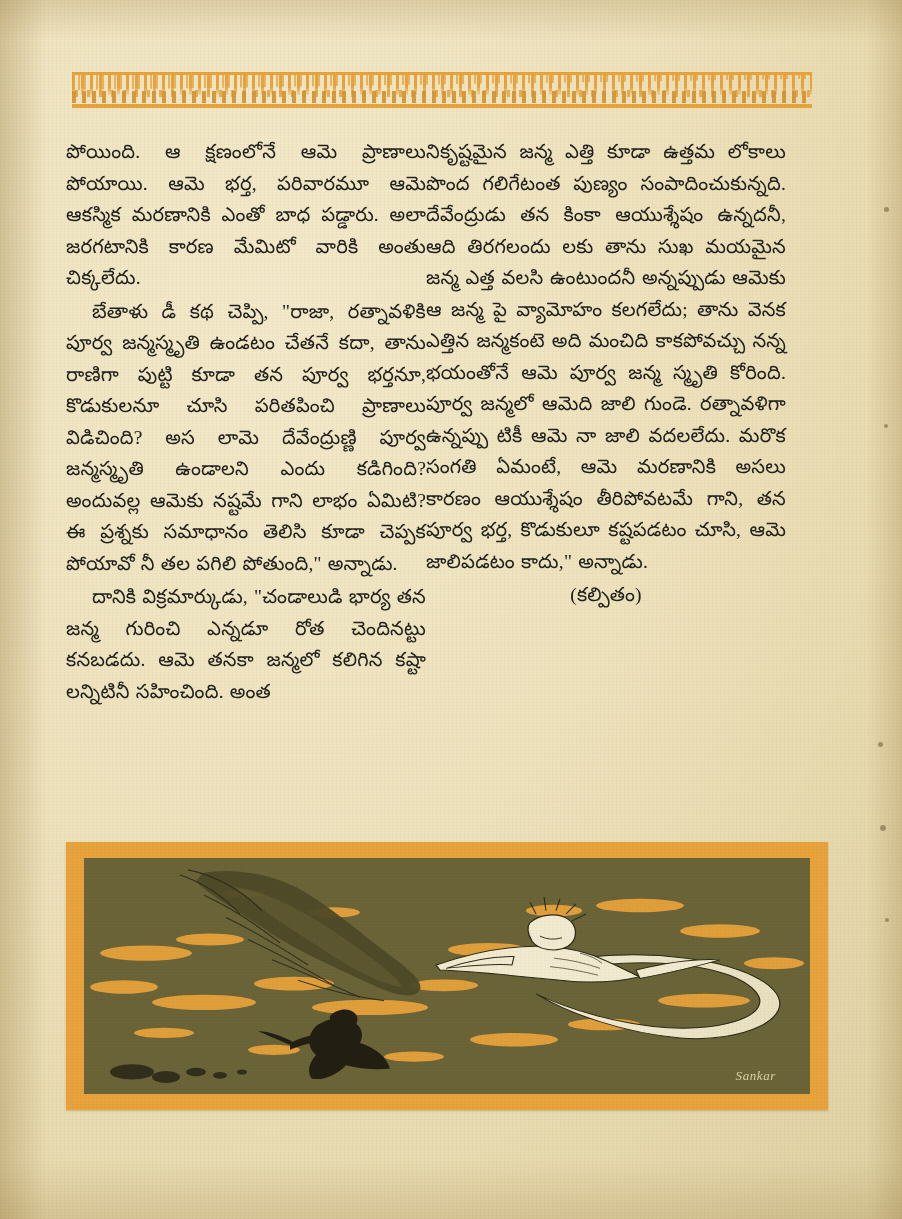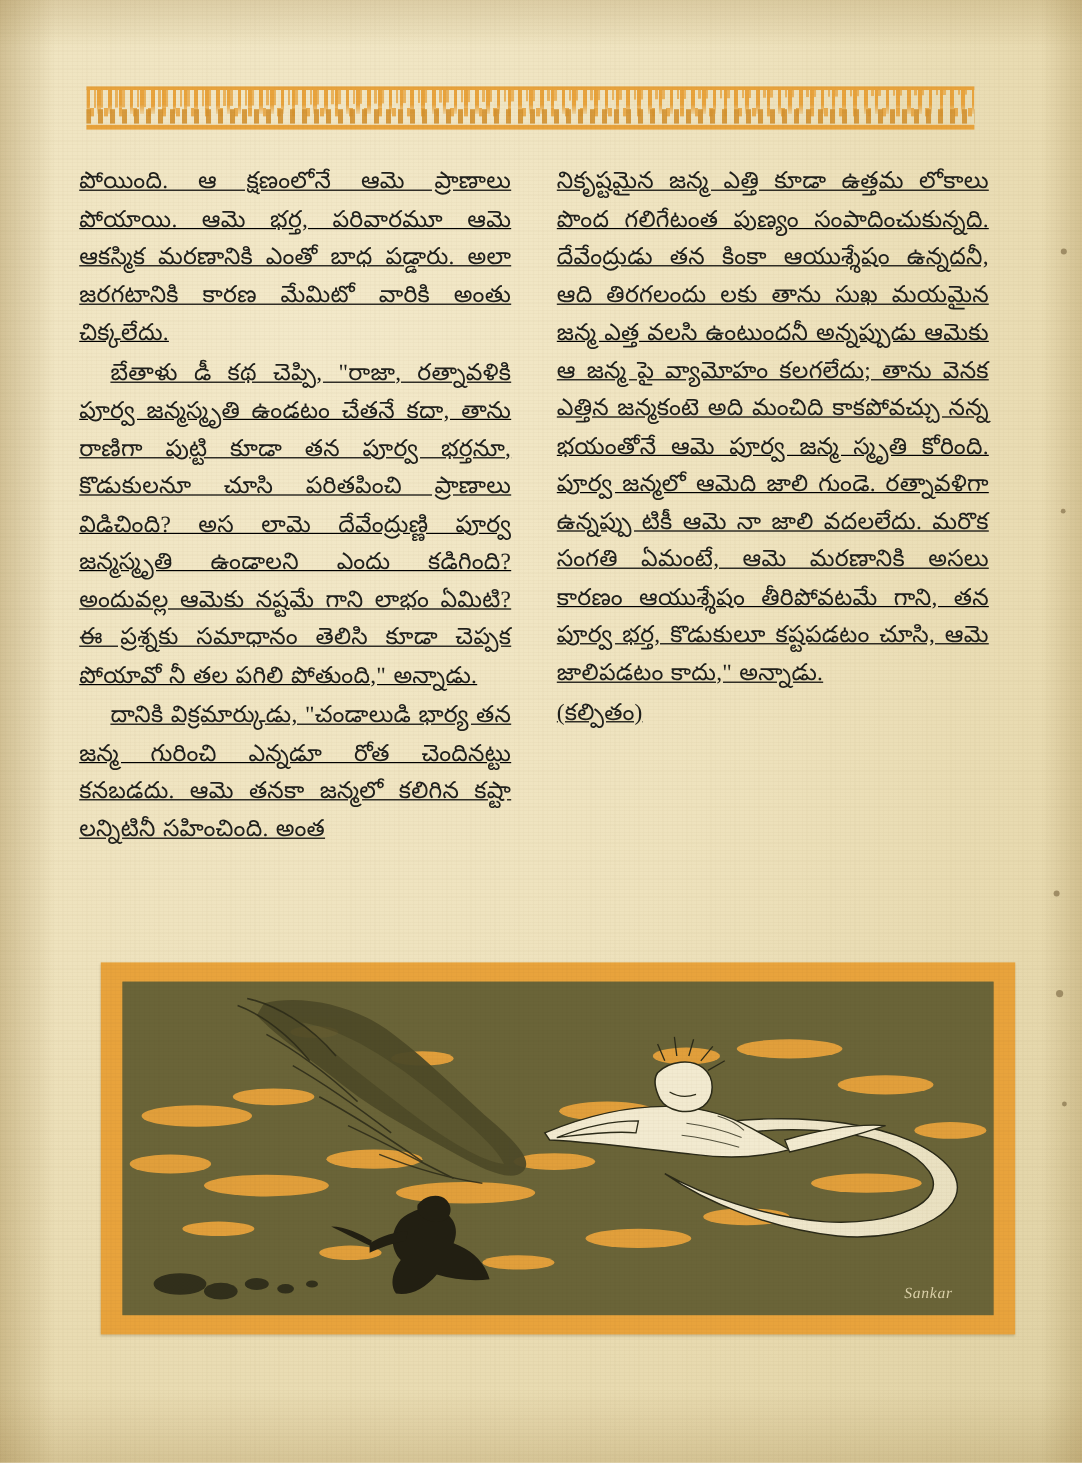--- a/index.html
+++ b/index.html
@@ -113,51 +113,48 @@
     opacity: 0.85;
   }
 
   
   .columns {
     position: absolute;
     left: 66px;
     top: 136px;
     width: 760px;
     display: flex;
-    gap: 38px;
-    text-decoration: underline;
   }
   .col {
     width: 360px;
   }
   .para {
     margin: 0 0 2px 0;
     font-family: "Liberation Serif", serif;
     font-size: 19.5px;
     line-height: 31.5px;
     color: #20201c;
     text-align: justify;
     letter-spacing: 0.2px;
     word-spacing: 1px;
   }
   .para.indent { text-indent: 26px; }
-  .para.right { text-align: left; }
+  .para.right { text-align: center; }
 
   
   .illo-frame {
     position: absolute;
     left: 66px;
-    top: 802px;
+    top: 842px;
     width: 762px;
-    height: 310px;
+    height: 268px;
     background: #e8a33c;
     padding: 16px 18px;
     box-sizing: border-box;
     box-shadow: 0 1px 2px rgba(90,70,30,0.25);
-    margin-left: 18px;
   }
   .illo {
     position: relative;
     width: 100%;
     height: 100%;
     background: #6a6438;
     overflow: hidden;
   }
   .illo svg { display: block; width: 100%; height: 100%; }
 

